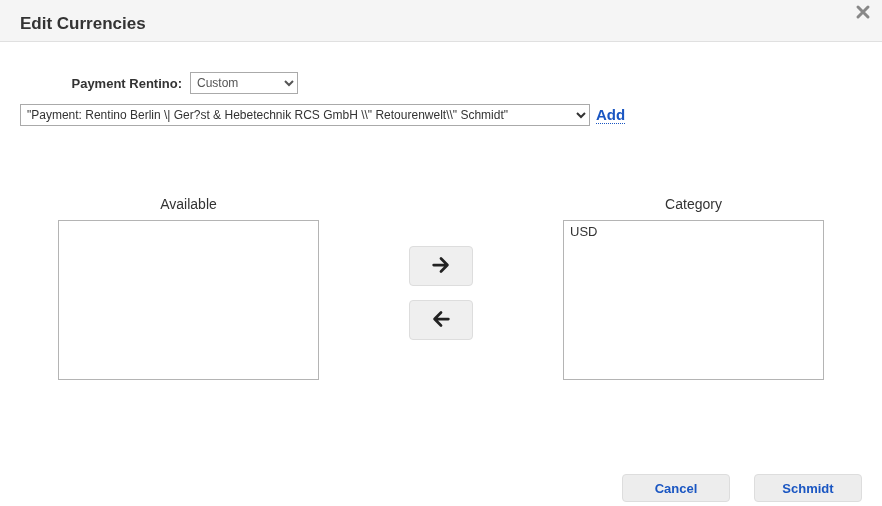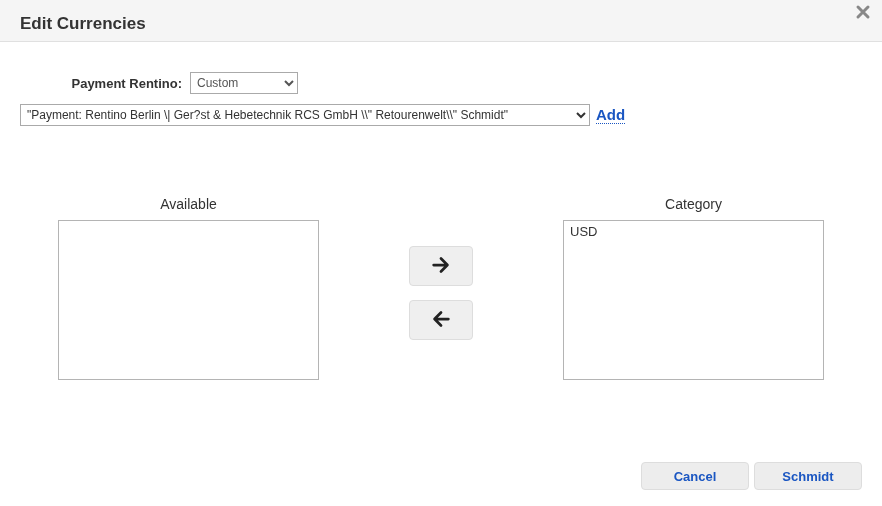--- a/index.html
+++ b/index.html
@@ -128,24 +128,24 @@
     border: 1px solid #ddd;
     border-radius: 4px;
     cursor: pointer;
     display: flex;
     align-items: center;
     justify-content: center;
   }
   .shuttle-btn svg { width: 22px; height: 22px; }
   .footer {
     position: absolute;
-    bottom: 16px;
+    bottom: 4px;
     right: 20px;
     display: flex;
-    gap: 5px;
+    gap: 24px;
     margin-top: 12px;
   }
   .footer-btn {
     min-width: 108px;
     height: 28px;
     background: #ededed;
     border: 1px solid #ddd;
     border-radius: 4px;
     color: #1a56c2;
     font-weight: bold;

